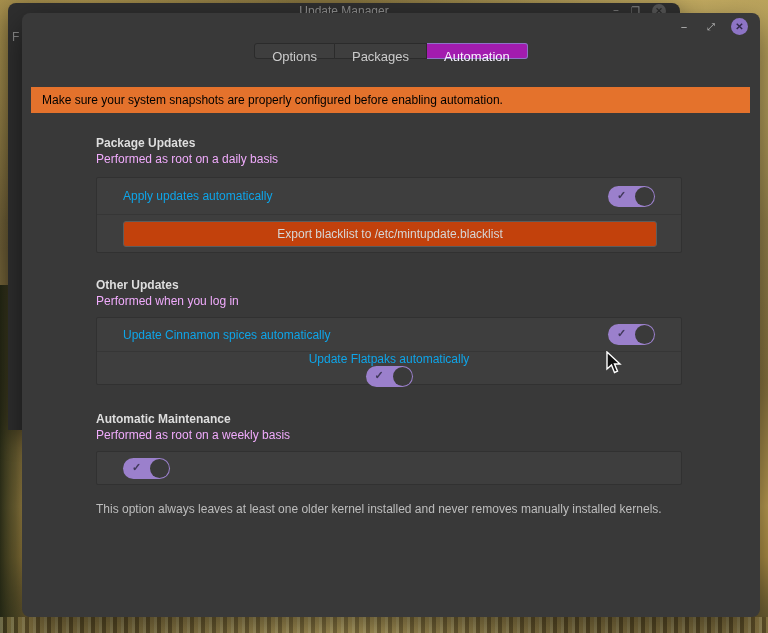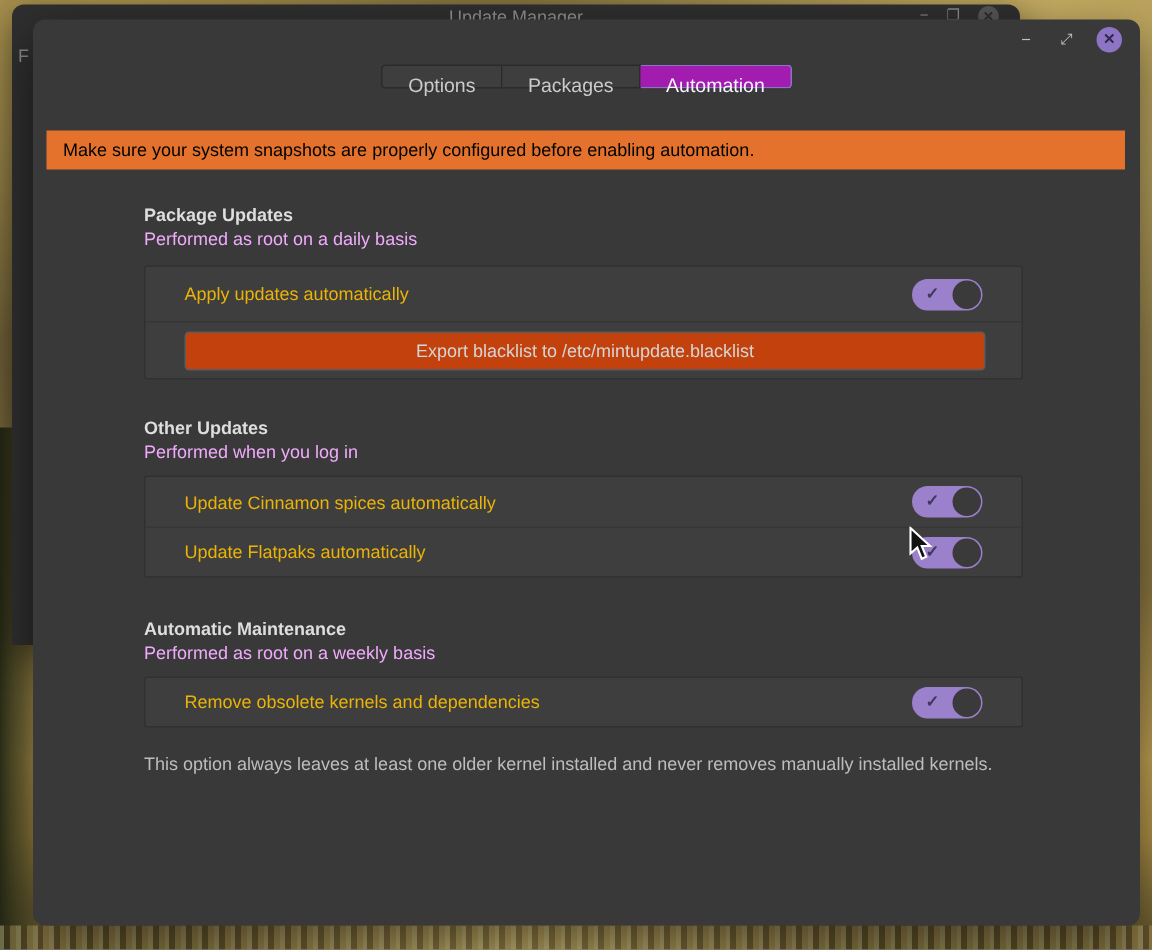--- a/index.html
+++ b/index.html
@@ -86,22 +86,22 @@
   .sec-title { position:absolute; font-size:12px; font-weight:bold; color:#dedede; }
   .sec-sub   { position:absolute; font-size:12px; color:#f0abfc; }
   .frame {
     position:absolute; left:0; width:586px;
     background:#3e3e3e; border:1px solid #313131; border-radius:2px;
   }
   .row {
     position:relative; height:36px; display:flex; align-items:center;
     padding-left:26px; padding-right:26px;
   }
-  .row + .row { border-top:1px solid #363636; }
-  .row-label { flex:1; font-size:12px; color:#eab308; }
+  .row + .row { border-top:1px solid #363636;flex-direction:column; }
+  .row-label { flex:1; font-size:12px; color:#0ea5e9; }
 
   
   .toggle {
     position:relative; width:47px; height:21px; border-radius:11px;
     background:#9b80cc; flex-shrink:0;
   }
   .toggle .check {
     position:absolute; left:9px; top:3px; font-size:11px; color:#42395c; font-weight:bold;
   }
   .toggle .knob {
@@ -186,21 +186,20 @@
           <span class="check">✓</span>
           <span class="knob"></span>
         </span>
       </div>
     </div>
 
     <div class="sec-title" style="top:399px">Automatic Maintenance</div>
     <div class="sec-sub" style="top:415px">Performed as root on a weekly basis</div>
     <div class="frame" style="top:438px">
       <div class="row" style="height:32px">
-        <span class="row-label">Remove obsolete kernels and dependencies</span>
         <span class="toggle">
           <span class="check">✓</span>
           <span class="knob"></span>
         </span>
       </div>
     </div>
     <div class="footnote" style="top:489px">This option always leaves at least one older kernel installed and never removes manually installed kernels.</div>
 
   </div>
 </div>

